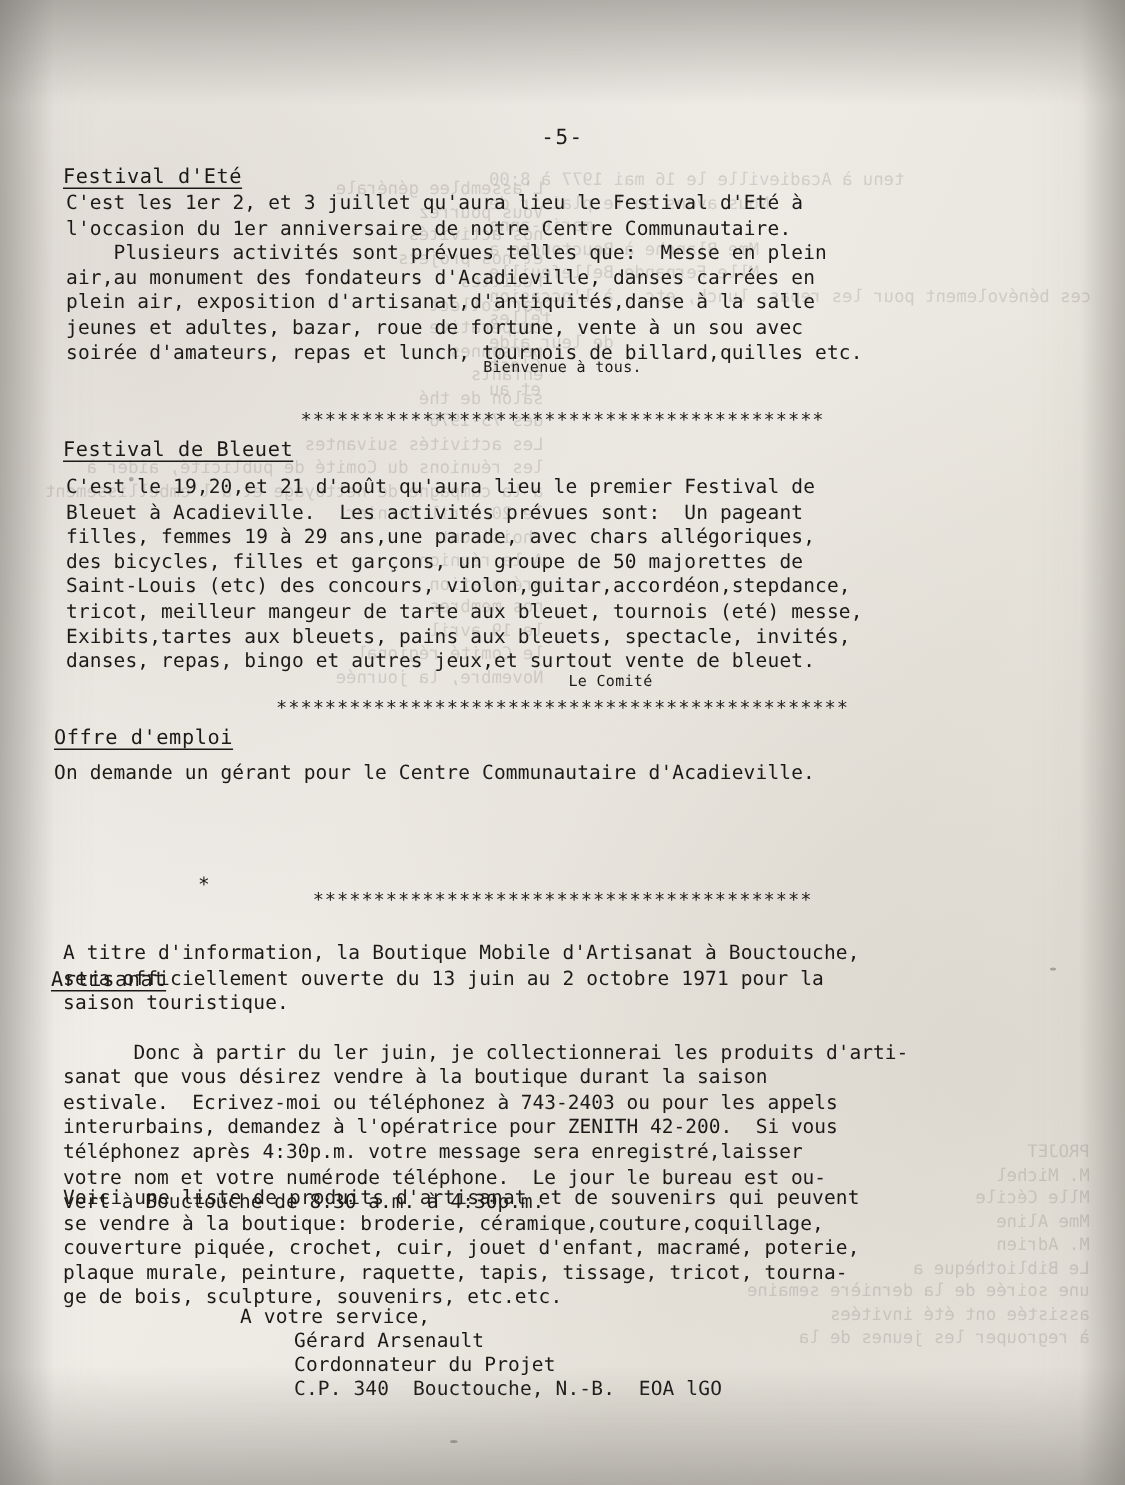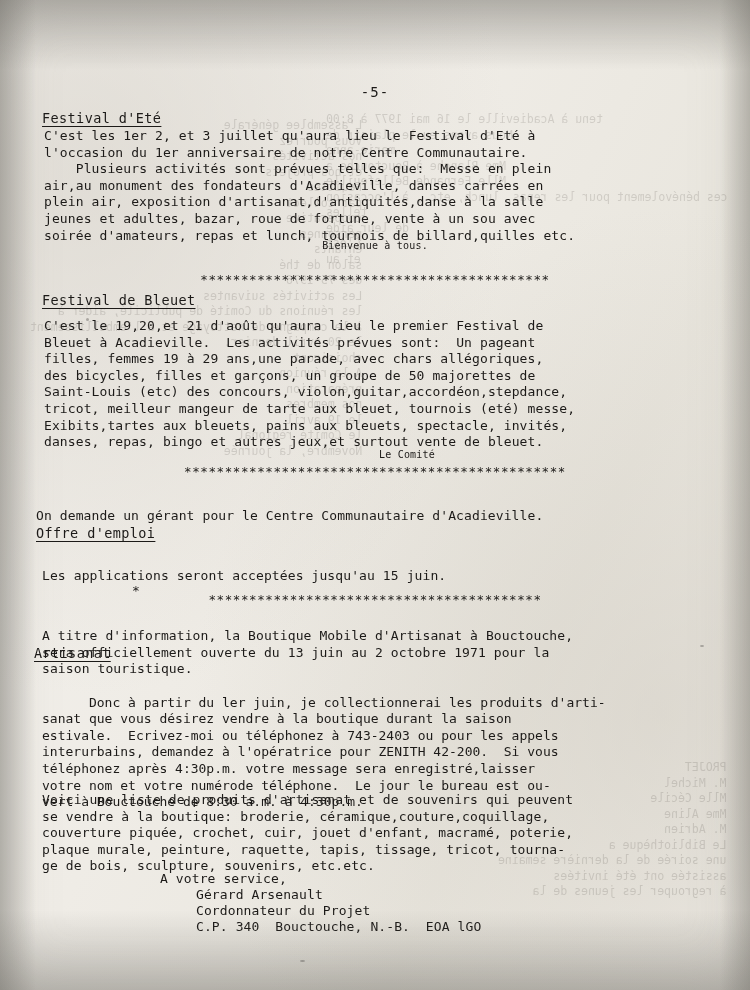--- a/index.html
+++ b/index.html
@@ -175,23 +175,22 @@
 Bleuet à Acadieville.  Les activités prévues sont:  Un pageant
 filles, femmes 19 à 29 ans,une parade, avec chars allégoriques,
 des bicycles, filles et garçons, un groupe de 50 majorettes de
 Saint-Louis (etc) des concours, violon,guitar,accordéon,stepdance,
 tricot, meilleur mangeur de tarte aux bleuet, tournois (eté) messe,
 Exibits,tartes aux bleuets, pains aux bleuets, spectacle, invités,
 danses, repas, bingo et autres jeux,et surtout vente de bleuet.</div>
     <div class="center-line" style="top:449px;padding-left:32px;">Le Comité</div>
     <div class="stars" style="top:464px;">***********************************************</div>
 
-    <div class="heading" style="top:484px; left:36px;margin-top:41px;">Offre d'emploi</div>
+    <div class="heading" style="top:484px; left:36px;">Offre d'emploi</div>
     <div class="block" style="top:508px; left:36px; width:670px;">On demande un gérant pour le Centre Communautaire d'Acadieville.</div>
-    <div class="block" style="top:568px; left:42px; width:670px;">Les applications seront acceptées jusqu'au 15 juin.</div>
     <div class="block" style="top:583px; left:132px;">*</div>
     <div class="stars" style="top:592px;">*****************************************</div>
 
     <div class="heading" style="top:645px; left:34px;">Artisanat</div>
     <div class="block jit1" style="top:628px; left:42px; width:680px;">A titre d'information, la Boutique Mobile d'Artisanat à Bouctouche,
 sera officiellement ouverte du 13 juin au 2 octobre 1971 pour la
 saison touristique.</div>
     <div style="position:absolute; top:678px; left:42px; width:690px; font-size:13px; line-height:16.6px; white-space:pre-wrap;">
       <span>Donc à partir du ler juin, je collectionnerai les produits d'arti-
 sanat que vous désirez vendre à la boutique durant la saison

